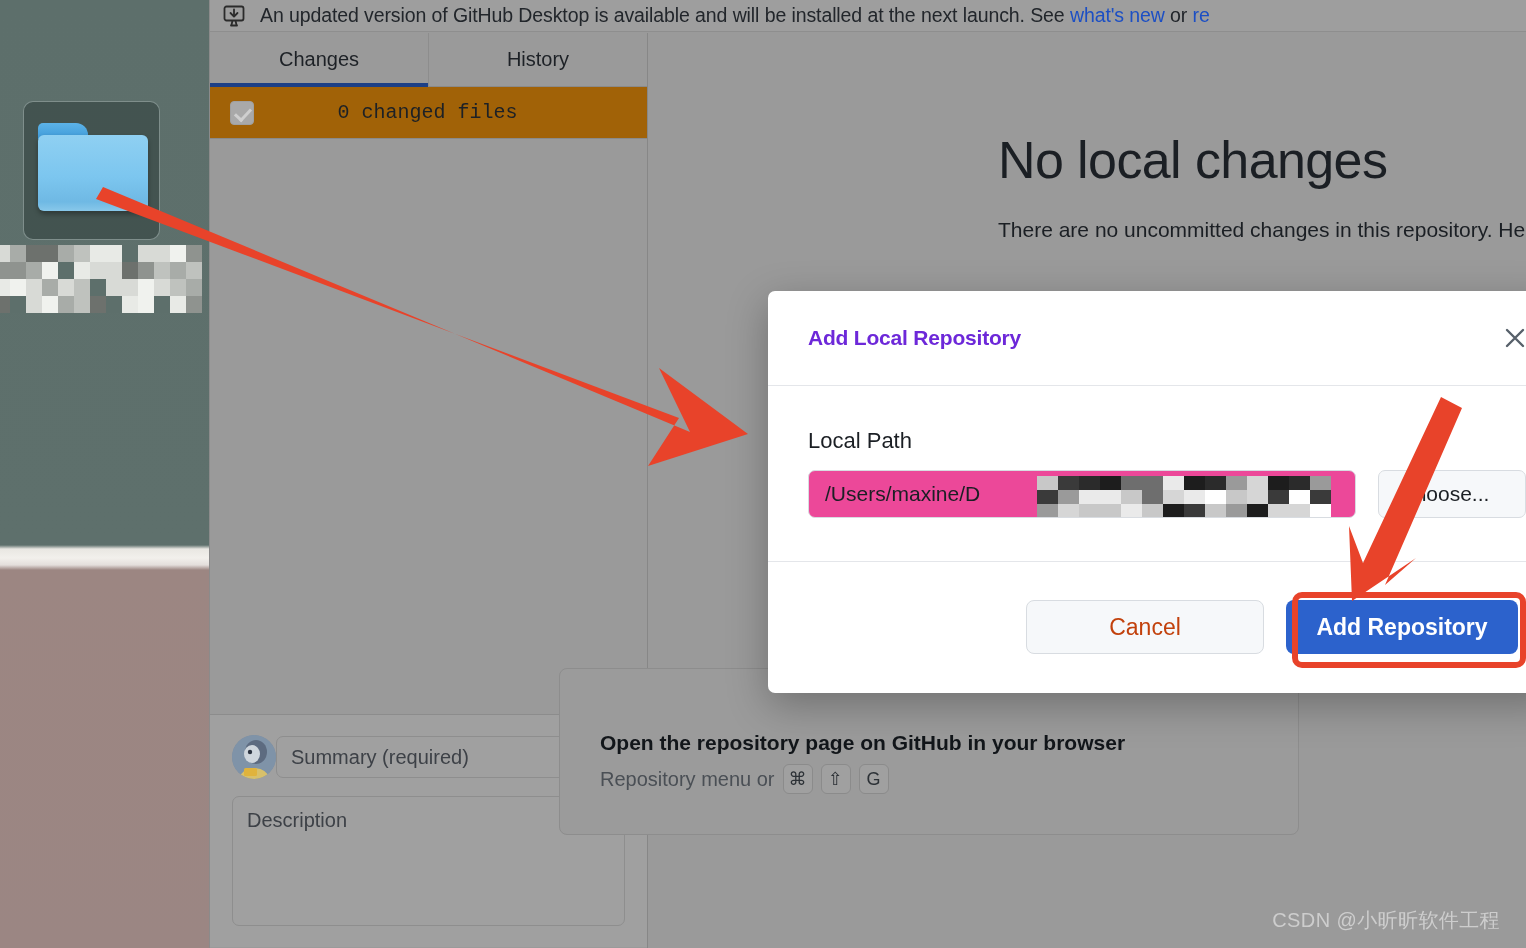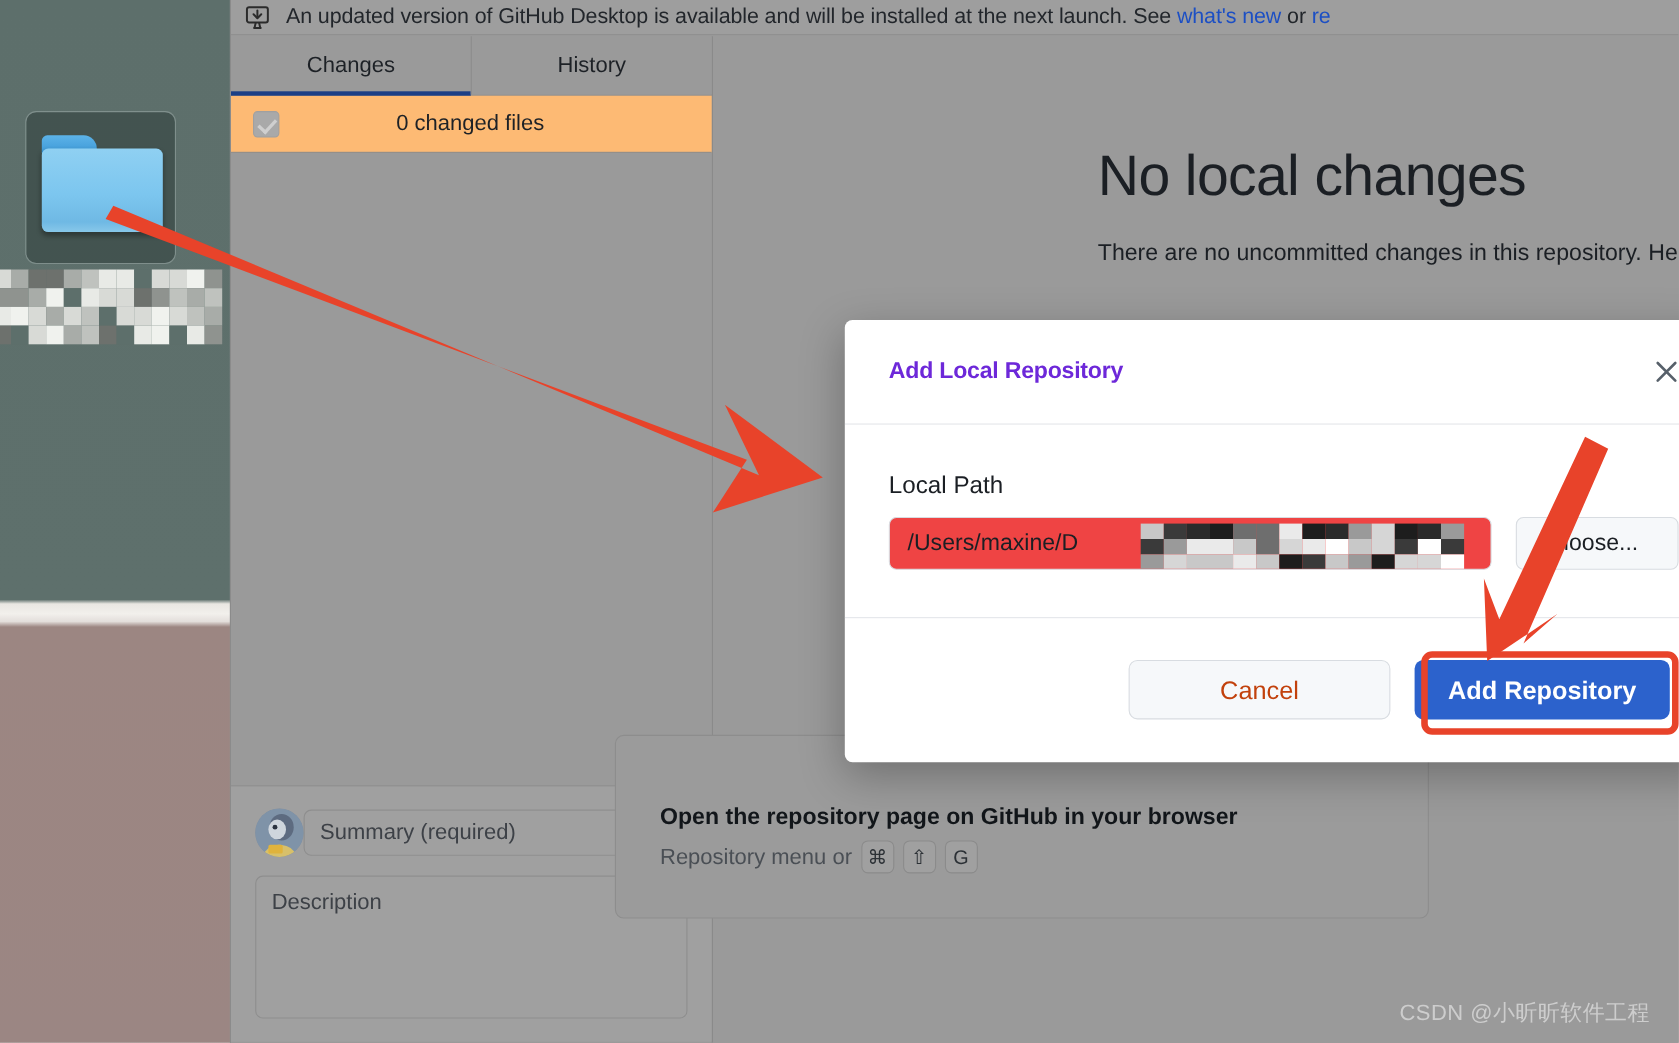--- a/index.html
+++ b/index.html
@@ -124,21 +124,22 @@
     content: "";
     position: absolute;
     left: 0; right: 0; bottom: -1px;
     height: 4px;
     background: #1c3f86;
   }
   #changed-files-row {
     height: 52px;
     display: flex; align-items: center;
     border-bottom: 1px solid #8a8a8a;
-    background: #fdba74;
+    background: #a16207;
+    font-family: Liberation Mono, monospace;
   }
   #changed-files-row .cb {
     width: 24px; height: 24px;
     margin-left: 20px;
     background: #a9a9a9;
     border: 1px solid #a0a0a0;
     border-radius: 4px;
     position: relative;
     flex: none;
   }
@@ -295,21 +296,21 @@
     margin-top: 16px;
     display: flex; gap: 22px;
     align-items: center;
   }
   #path-input {
     position: relative;
     flex: none;
     width: 548px; height: 48px;
     border: 1px solid #d8dce1;
     border-radius: 7px;
-    background: #ef4444;
+    background: #ec4899;
     display: flex; align-items: center;
     padding-left: 16px;
     font-size: 21px;
     color: #1b1f24;
     overflow: hidden;
     white-space: nowrap;
   }
   #path-mosaic {
     position: absolute;
     left: 228px; top: 5px;

